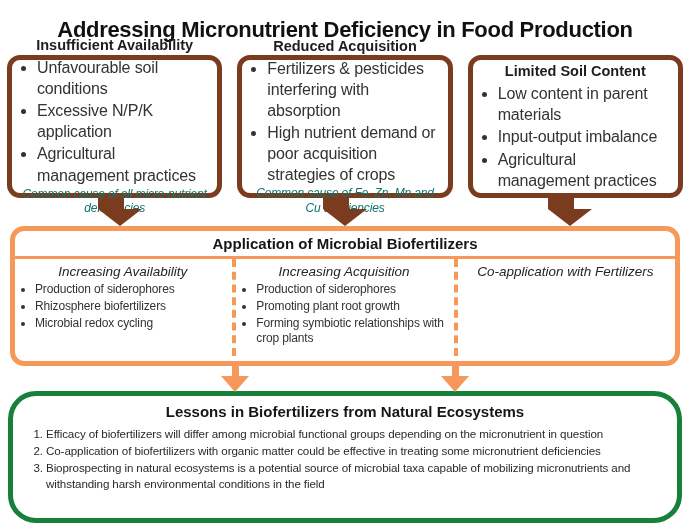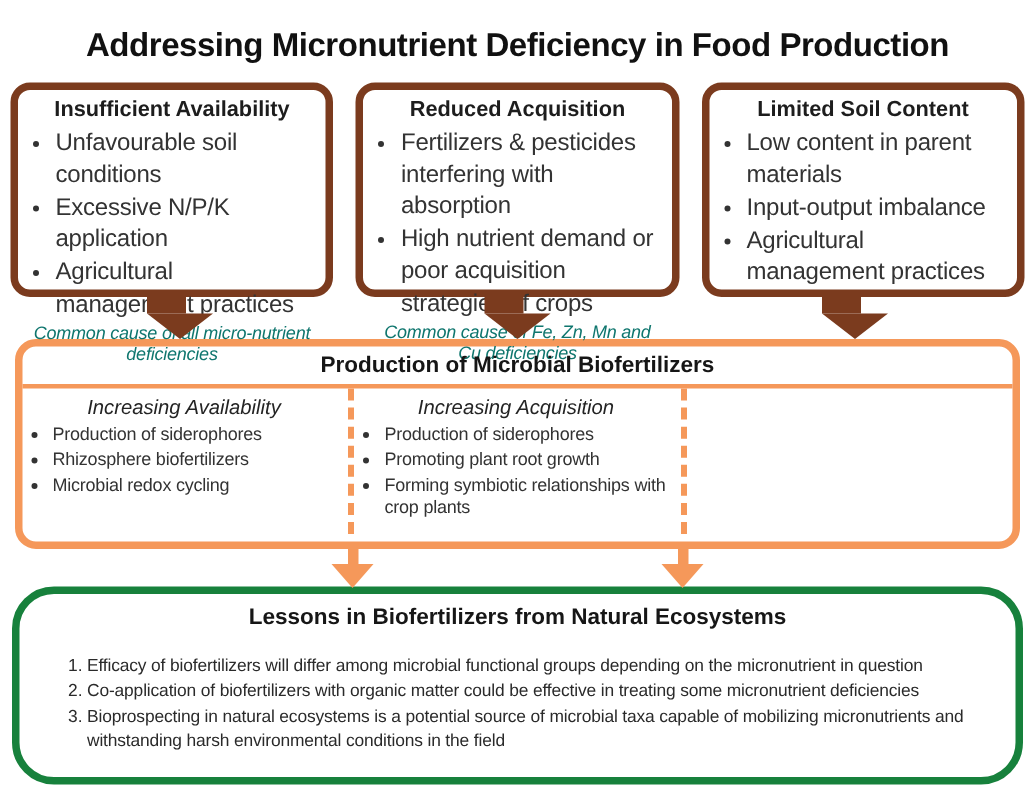--- a/index.html
+++ b/index.html
@@ -17,21 +17,21 @@
   }
   
   .page-title{
     margin:0;padding:17px 12px 12px;text-align:center;
     font-size:22px;font-weight:800;letter-spacing:-0.3px;color:#111;
   }
   
   .boxes-row{display:flex;gap:15px;padding:0 7px;height:143px;box-sizing:border-box;}
   .cause-box{
     flex:1;border:5px solid var(--brown);border-radius:13px;background:#fff;
-    display:flex;flex-direction:column;padding:3px 7px 3px;box-sizing:border-box;
+    display:flex;flex-direction:column;padding:3px 7px 3px;box-sizing:border-box;justify-content:center;
   }
   .box-title{text-align:center;font-weight:bold;font-size:14.5px;color:var(--ink);margin:2px 0 2px;}
   .box-bullets{margin:2px 0 0;padding-left:18px;font-size:16px;letter-spacing:-0.15px;line-height:1.32;flex:1;}
   .box-bullets li{margin-bottom:1px;}
   .box-note{
     font-style:italic;text-align:center;font-size:12px;letter-spacing:-0.15px;
     line-height:1.22;margin:0 -2px 2px;color:#0f766e;
   }
   
   .brown-arrows-row{display:flex;height:28px;padding:0 7px;}
@@ -65,21 +65,21 @@
   }
   .orange-arrow.a1{left:235px;transform:translateX(-50%);}
   .orange-arrow.a2{left:455px;transform:translateX(-50%);}
   
   .green-box{
     margin:25px 8px 0;height:132px;box-sizing:border-box;background:#fff;
     border:5px solid var(--green);border-radius:28px;padding:5px 10px 4px;
   }
   .lessons-title{text-align:center;font-weight:bold;font-size:15px;color:#161616;margin:2px 0 6px;}
   .lessons-list{
-    margin:16px;padding-left:19px;font-size:11.6px;letter-spacing:-0.1px;
+    margin:4px;padding-left:19px;font-size:11.6px;letter-spacing:-0.1px;
     line-height:1.45;color:#2a2a2a;
   }
 </style>
 </head>
 <body>
 
 <div class="canvas">
 
   <h1 class="page-title">Addressing Micronutrient Deficiency in Food Production</h1>
 
@@ -130,21 +130,21 @@
     </div>
     <div class="arrow-cell">
       <div class="brown-arrow">
         <div class="stub"></div>
           <div class="head"></div>
       </div>
     </div>
   </div>
 
   <div class="app-box">
-    <div class="app-title">Production of Microbial Biofertilizers</div>
+    <div class="app-title">Application of Microbial Biofertilizers</div>
     <div class="app-columns">
 
       <div class="app-col">
         <div class="col-title">Increasing Availability</div>
         <ul class="col-bullets">
           <li>Production of siderophores</li>
           <li>Rhizosphere biofertilizers</li>
           <li>Microbial redox cycling</li>
         </ul>
       </div>
@@ -152,20 +152,21 @@
       <div class="app-col">
         <div class="col-title">Increasing Acquisition</div>
         <ul class="col-bullets">
           <li>Production of siderophores</li>
           <li>Promoting plant root growth</li>
           <li>Forming symbiotic relationships with crop plants</li>
         </ul>
       </div>
 
       <div class="app-col">
+        <div class="col-title">Co-application with Fertilizers</div>
       </div>
 
     </div>
   </div>
 
   <div class="orange-arrow a1">
     <div class="stem"></div>
       <div class="head"></div>
   </div>
   <div class="orange-arrow a2">

